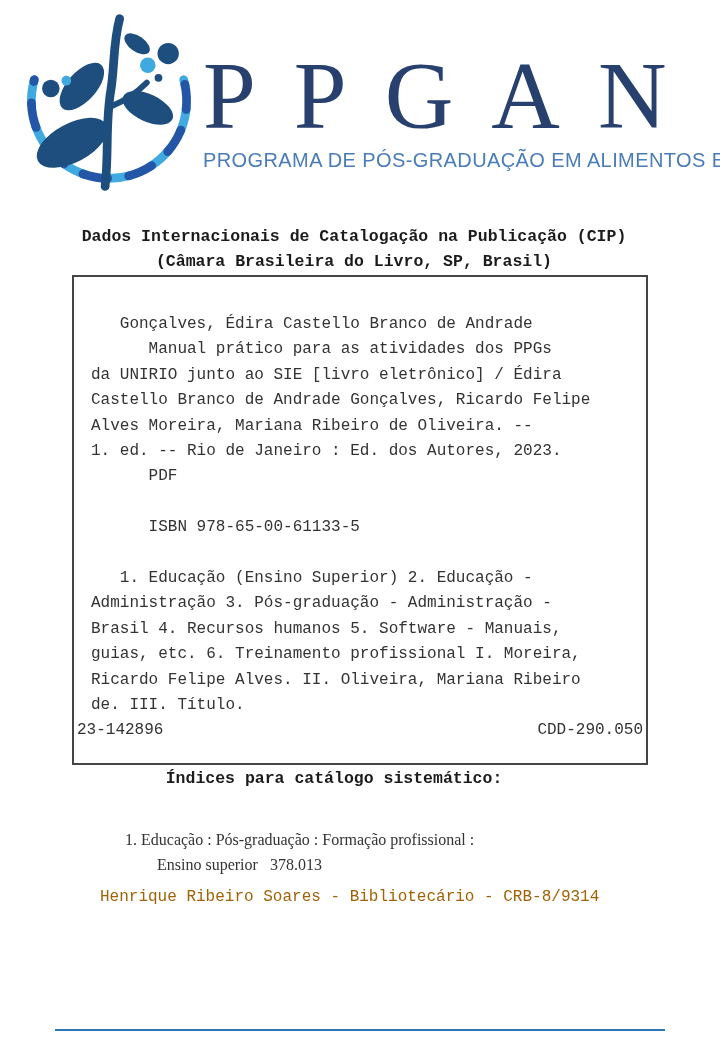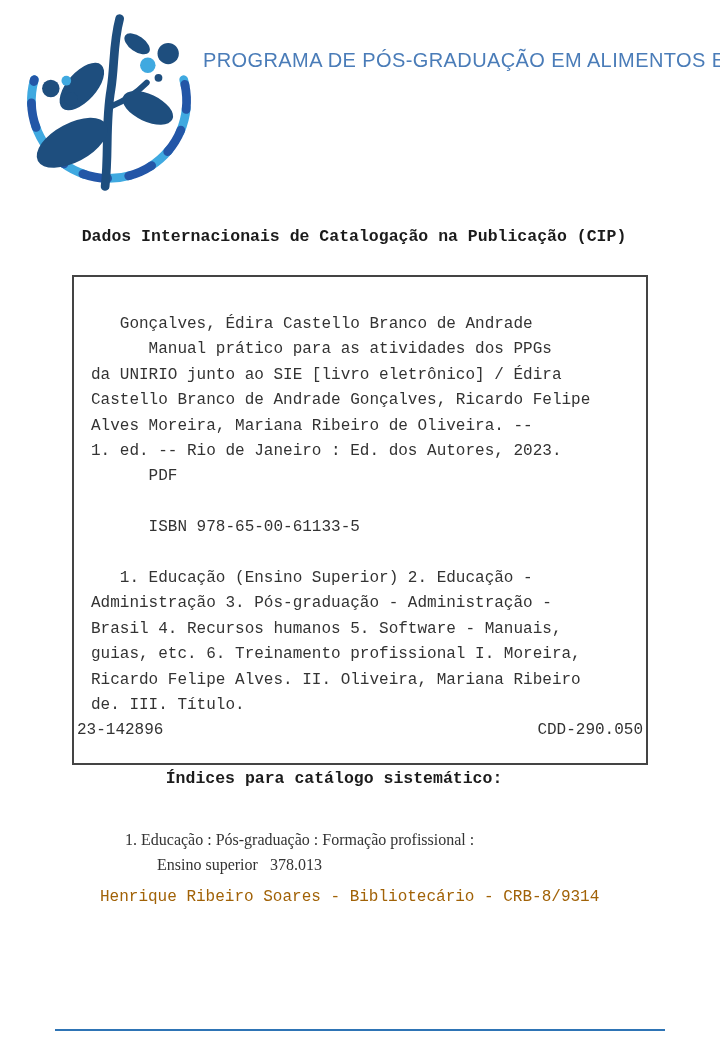--- a/index.html
+++ b/index.html
@@ -58,25 +58,27 @@
     <circle cx="161" cy="48" r="11" fill="#1e4e7e"></circle>
     <circle cx="140" cy="60" r="8" fill="#3fa9e0"></circle>
     <circle cx="151" cy="73" r="4" fill="#1e4e7e"></circle>
     <circle cx="40" cy="84" r="9" fill="#1e4e7e"></circle>
     <circle cx="56" cy="76" r="5" fill="#3fa9e0"></circle>
     <circle cx="61" cy="95" r="7" fill="#1e4e7e"></circle>
   </svg>
 </div>
 
 <div class="logo-text">
+  <div class="acronym" style="color: rgb(40, 64, 110);">PPGAN</div>
   <div class="subtitle" style="color: rgb(74, 124, 184);">PROGRAMA DE PÓS-GRADUAÇÃO EM ALIMENTOS E NUTRIÇÃO</div>
 </div>
 
 <div class="cip-title">
   <div>Dados Internacionais de Catalogação na Publicação (CIP)</div>
+  <div>(Câmara Brasileira do Livro, SP, Brasil)</div>
 </div>
 
 <div class="cip-box">
   <pre class="cip-record">   Gonçalves, Édira Castello Branco de Andrade
       Manual prático para as atividades dos PPGs
 da UNIRIO junto ao SIE [livro eletrônico] / Édira
 Castello Branco de Andrade Gonçalves, Ricardo Felipe
 Alves Moreira, Mariana Ribeiro de Oliveira. --
 1. ed. -- Rio de Janeiro : Ed. dos Autores, 2023.
       PDF

